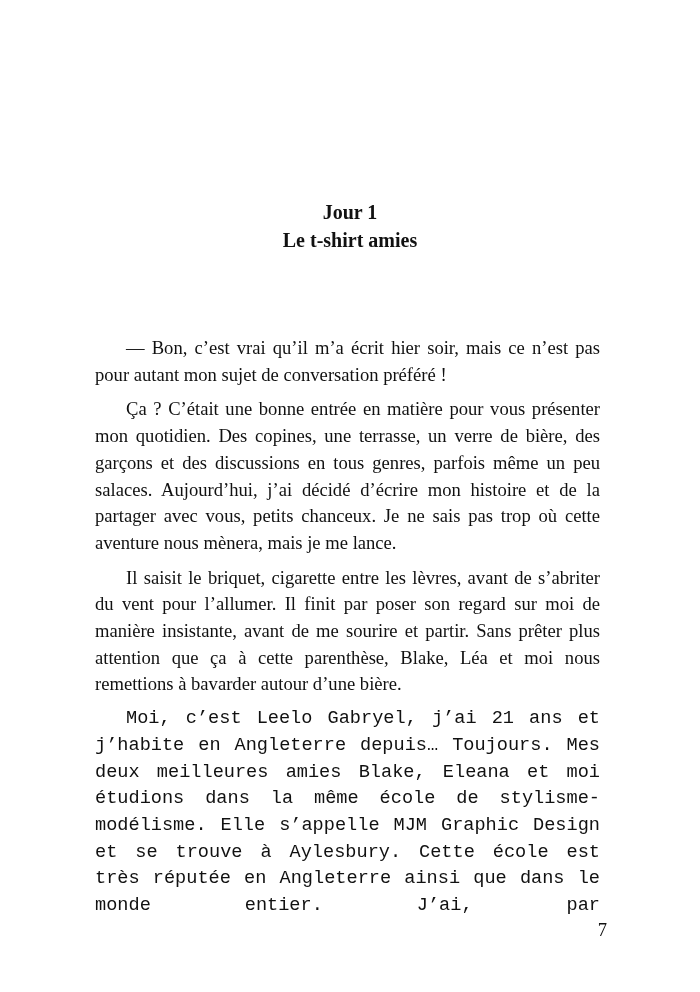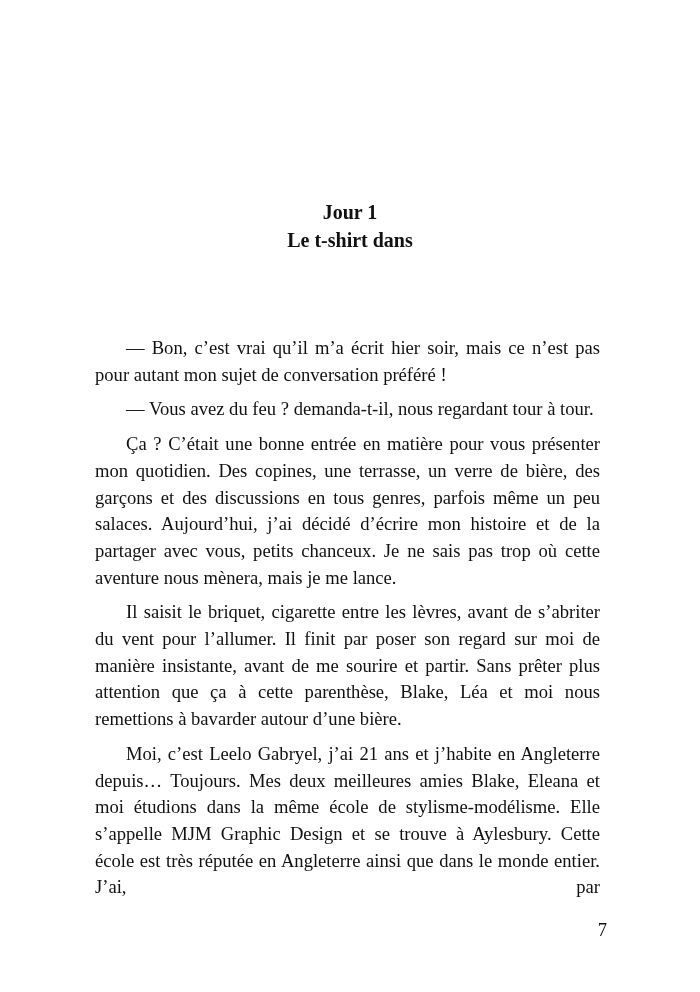--- a/index.html
+++ b/index.html
@@ -41,44 +41,44 @@
       line-height: 26.7px;
       text-align: justify;
       hyphens: none;
     }
     .body-text p {
       margin: 8px;
       text-indent: 31px;
     }
     .body-text p.last-open {
       text-align-last: justify;
+      font-family: Liberation Mono, monospace;
     }
     .page-number {
       position: absolute;
       left: 560px;
       top: 917px;
       width: 47px;
       text-align: right;
       font-size: 18.6px;
       line-height: 26px;
     }
   </style>
 </head>
 <body>
 
 <div class="page">
 
   <div class="chapter-heading">
     <div>Jour 1</div>
-    <div>Le t-shirt dans</div>
+    <div>Le t-shirt amies</div>
   </div>
 
   <div class="body-text">
     <p>— Bon, c’est vrai qu’il m’a écrit hier soir, mais ce n’est pas pour autant mon sujet de conversation préféré !</p>
-    <p>— Vous avez du feu ? demanda-t-il, nous regardant tour à tour.</p>
     <p>Ça ? C’était une bonne entrée en matière pour vous présenter mon quotidien. Des copines, une terrasse, un verre de bière, des garçons et des discussions en tous genres, parfois même un peu salaces. Aujourd’hui, j’ai décidé d’écrire mon histoire et de la partager avec vous, petits chanceux. Je ne sais pas trop où cette aventure nous mènera, mais je me lance.</p>
     <p>Il saisit le briquet, cigarette entre les lèvres, avant de s’abriter du vent pour l’allumer. Il finit par poser son regard sur moi de manière insistante, avant de me sourire et partir. Sans prêter plus attention que ça à cette parenthèse, Blake, Léa et moi nous remettions à bavarder autour d’une bière.</p>
     <p class="last-open">Moi, c’est Leelo Gabryel, j’ai 21 ans et j’habite en Angleterre depuis… Toujours. Mes deux meilleures amies Blake, Eleana et moi étudions dans la même école de stylisme-modélisme. Elle s’appelle MJM Graphic Design et se trouve à Aylesbury. Cette école est très réputée en Angleterre ainsi que dans le monde entier. J’ai, par</p>
   </div>
 
   <div class="page-number">7</div>
 
 </div>
 
 </body></html>

